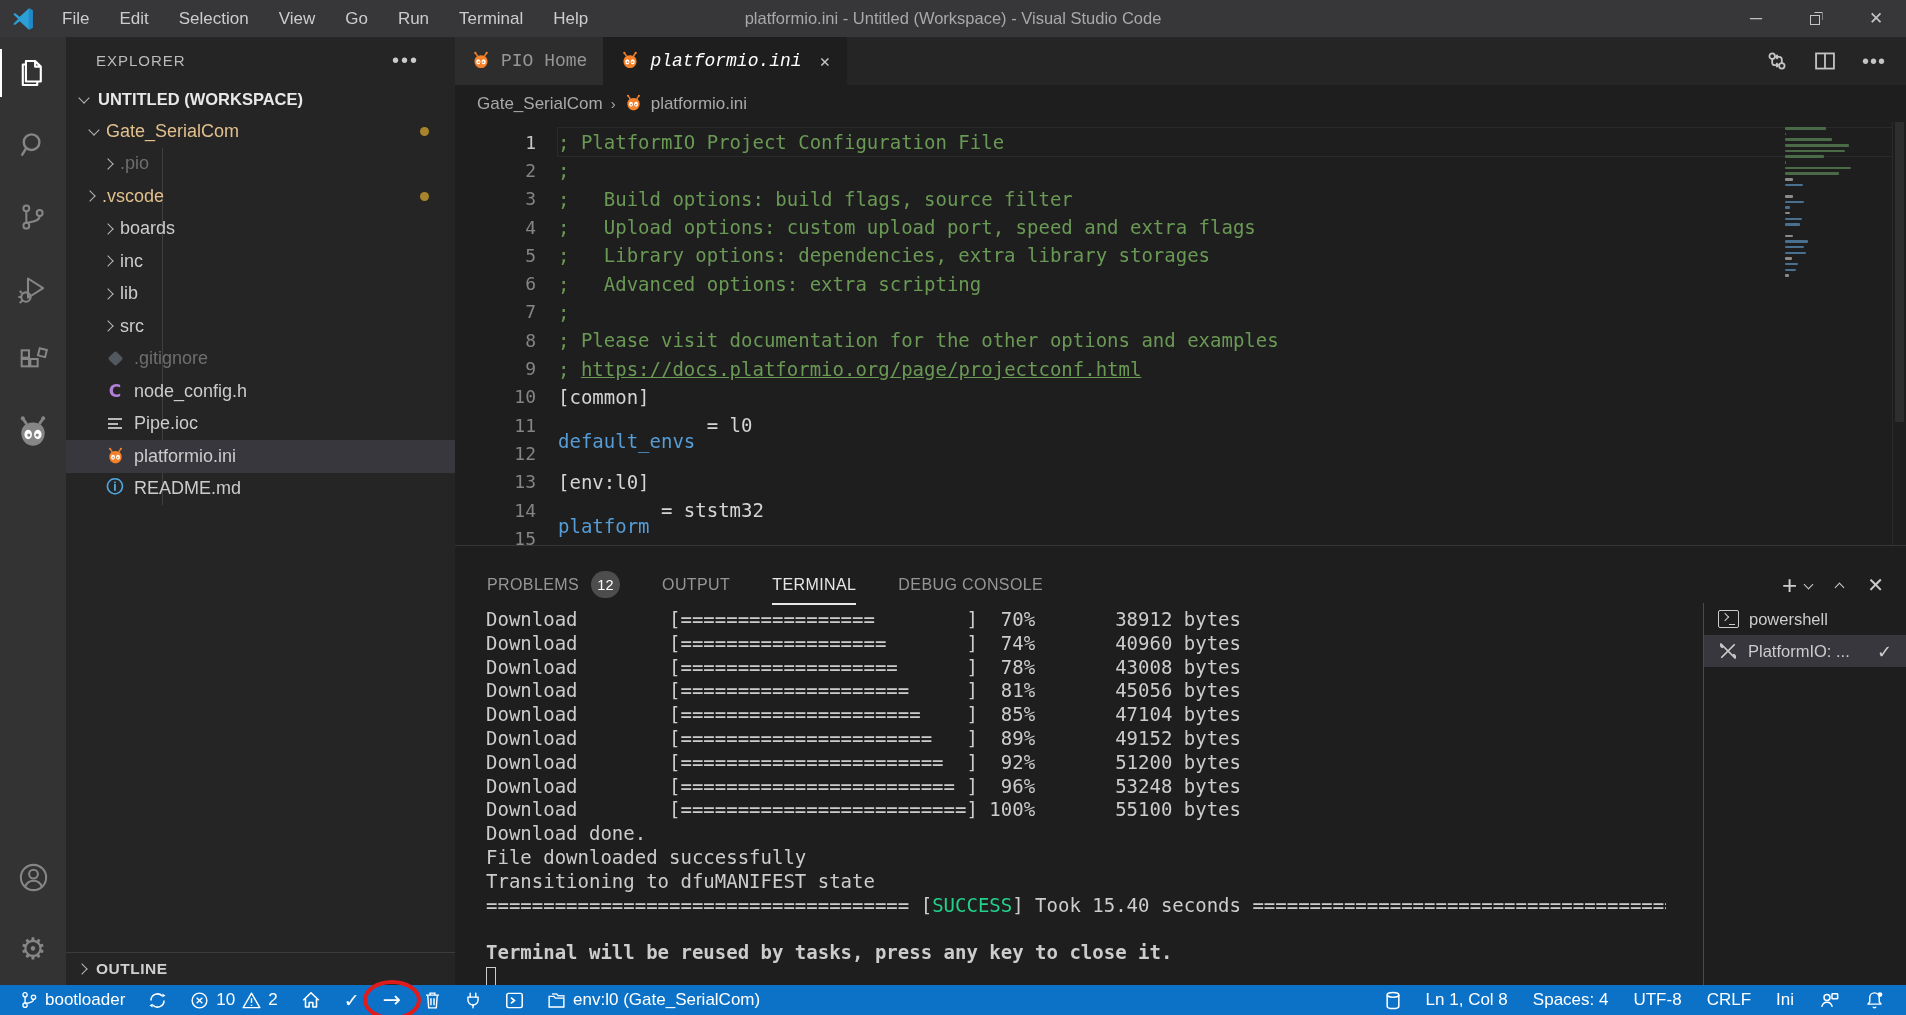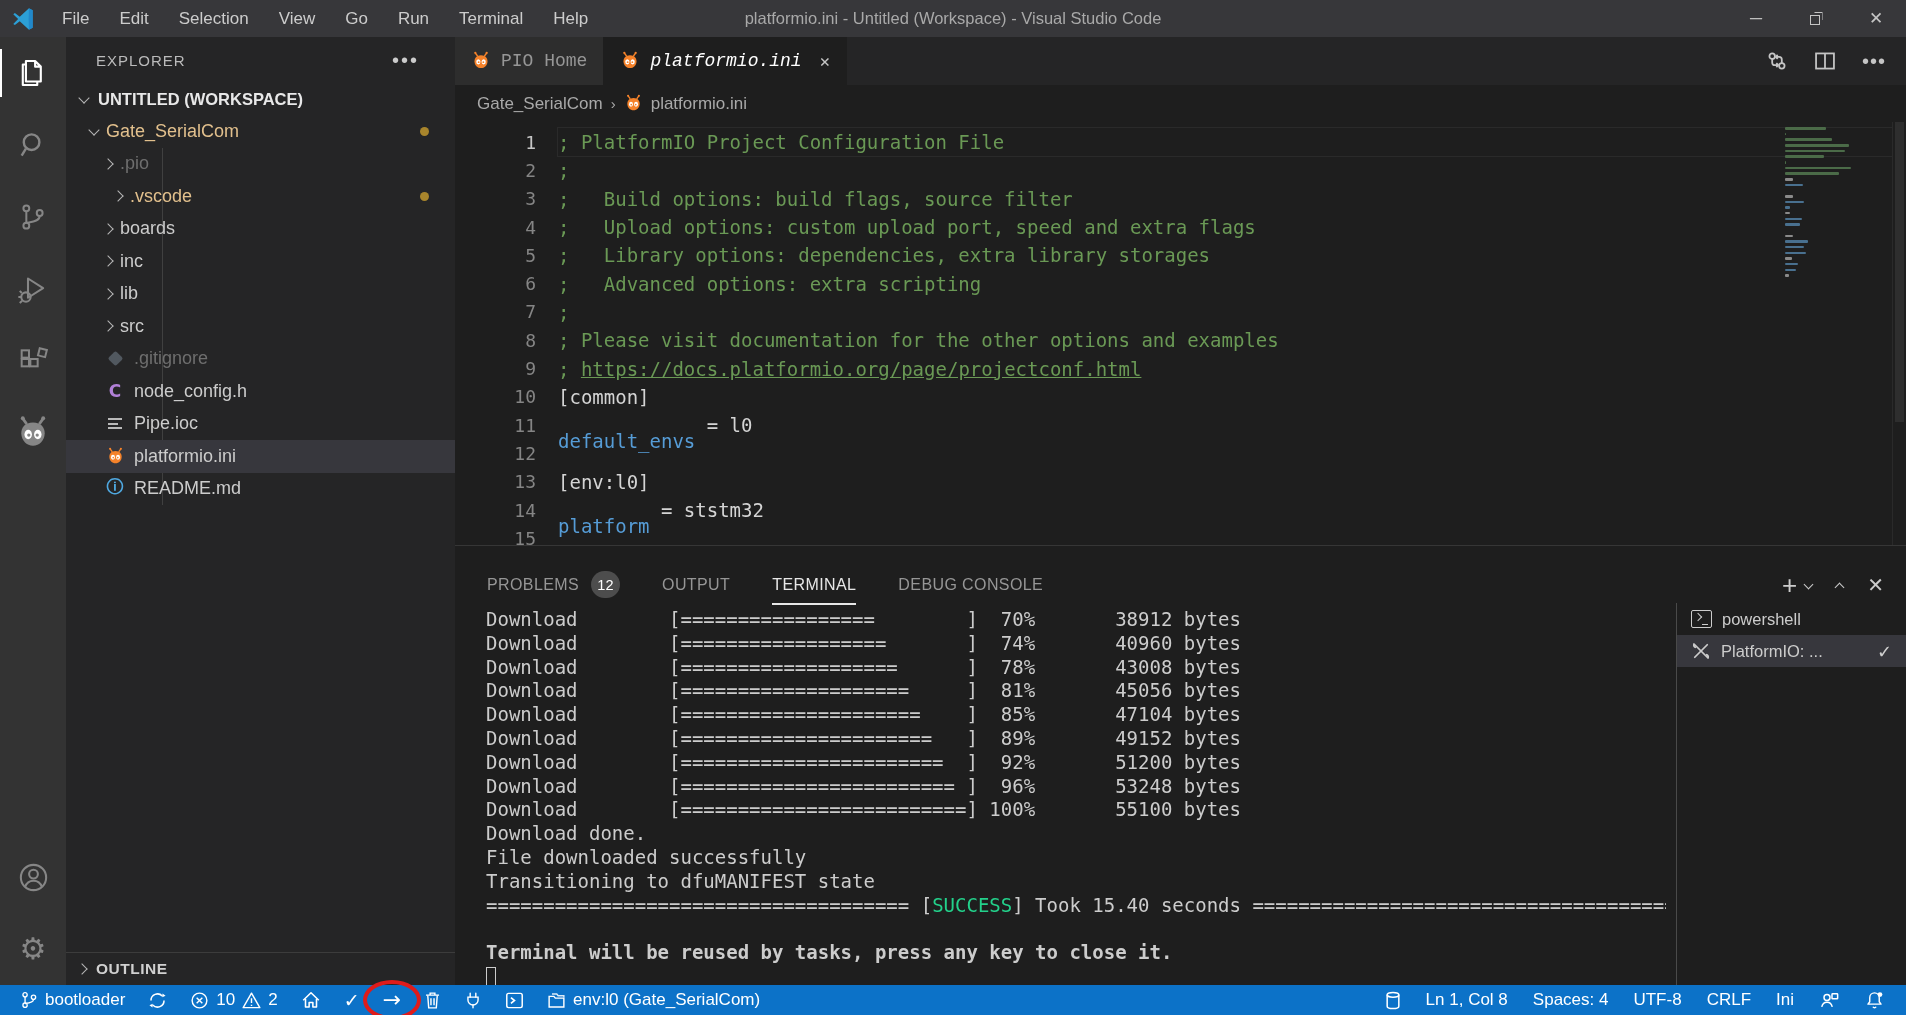--- a/index.html
+++ b/index.html
@@ -119,21 +119,21 @@
   .chev-sm.down { transform:rotate(45deg); }
   .chev-sm.up { transform:rotate(-135deg); margin-top:6px; }
 
   .terminal { position:absolute; left:31px; top:62px; right:240px; bottom:0; overflow:hidden;
     font-family:"DejaVu Sans Mono", monospace; font-size:19px; line-height:23.8px;
     white-space:pre; color:#cccccc; }
   .t-bold { font-weight:bold; }
   .t-success { color:#23d18b; }
   .t-cursor { display:inline-block; width:10px; height:20px; border:1.4px solid #cccccc; vertical-align:-4px; }
 
-  .term-list { position:absolute; right:0; top:57px; width:230px; bottom:0; border-left:1px solid #4a4a4a; }
+  .term-list { position:absolute; right:0; top:57px; width:203px; bottom:0; border-left:1px solid #4a4a4a; }
   .term-item { height:32px; display:flex; align-items:center; padding-left:14px; gap:10px;
     font-size:16.5px; color:#cccccc; }
   .term-item.selected { background:#37373d;text-align:right; }
   .term-item .check { margin-left:auto; margin-right:14px; color:#d0d0d0; font-size:18px;
     font-family:"DejaVu Sans", sans-serif; }
   .ps-icon { width:21px; height:18px; border:1.5px solid #cccccc; border-radius:2px; position:relative; font-size:0; }
   .ps-icon::before { content:""; position:absolute; left:3px; top:3px; width:5px; height:5px;
     border-right:1.5px solid #ccc; border-bottom:1.5px solid #ccc; transform:rotate(-45deg); }
   .ps-icon::after { content:""; position:absolute; right:3px; bottom:2px; width:6px; height:1.5px; background:#ccc; }
 
@@ -269,21 +269,21 @@
       <div class="indent-guide" id="indentGuide" style="top: 32.5px;"></div>
     <div class="tree-row" style="padding-left: 24px;">
           <span class="twist chev down" style="margin-bottom: 3px;"></span>
           <span class="lbl" style="color: rgb(226, 192, 141);">Gate_SerialCom</span>
           <span class="gitdot"></span>
         </div>
         <div class="tree-row" style="padding-left: 38px;">
           <span class="twist chev right"></span>
           <span class="lbl" style="color: rgb(110, 110, 110);">.pio</span>
         </div>
-        <div class="tree-row" style="padding-left: 48px;">
+        <div class="tree-row" style="padding-left: 20px;">
           <span class="twist chev right"></span>
           <span class="lbl" style="color: rgb(226, 192, 141);">.vscode</span>
           <span class="gitdot"></span>
         </div>
         <div class="tree-row" style="padding-left: 38px;">
           <span class="twist chev right"></span>
           <span class="lbl">boards</span>
         </div>
         <div class="tree-row" style="padding-left: 38px;">
           <span class="twist chev right"></span>

